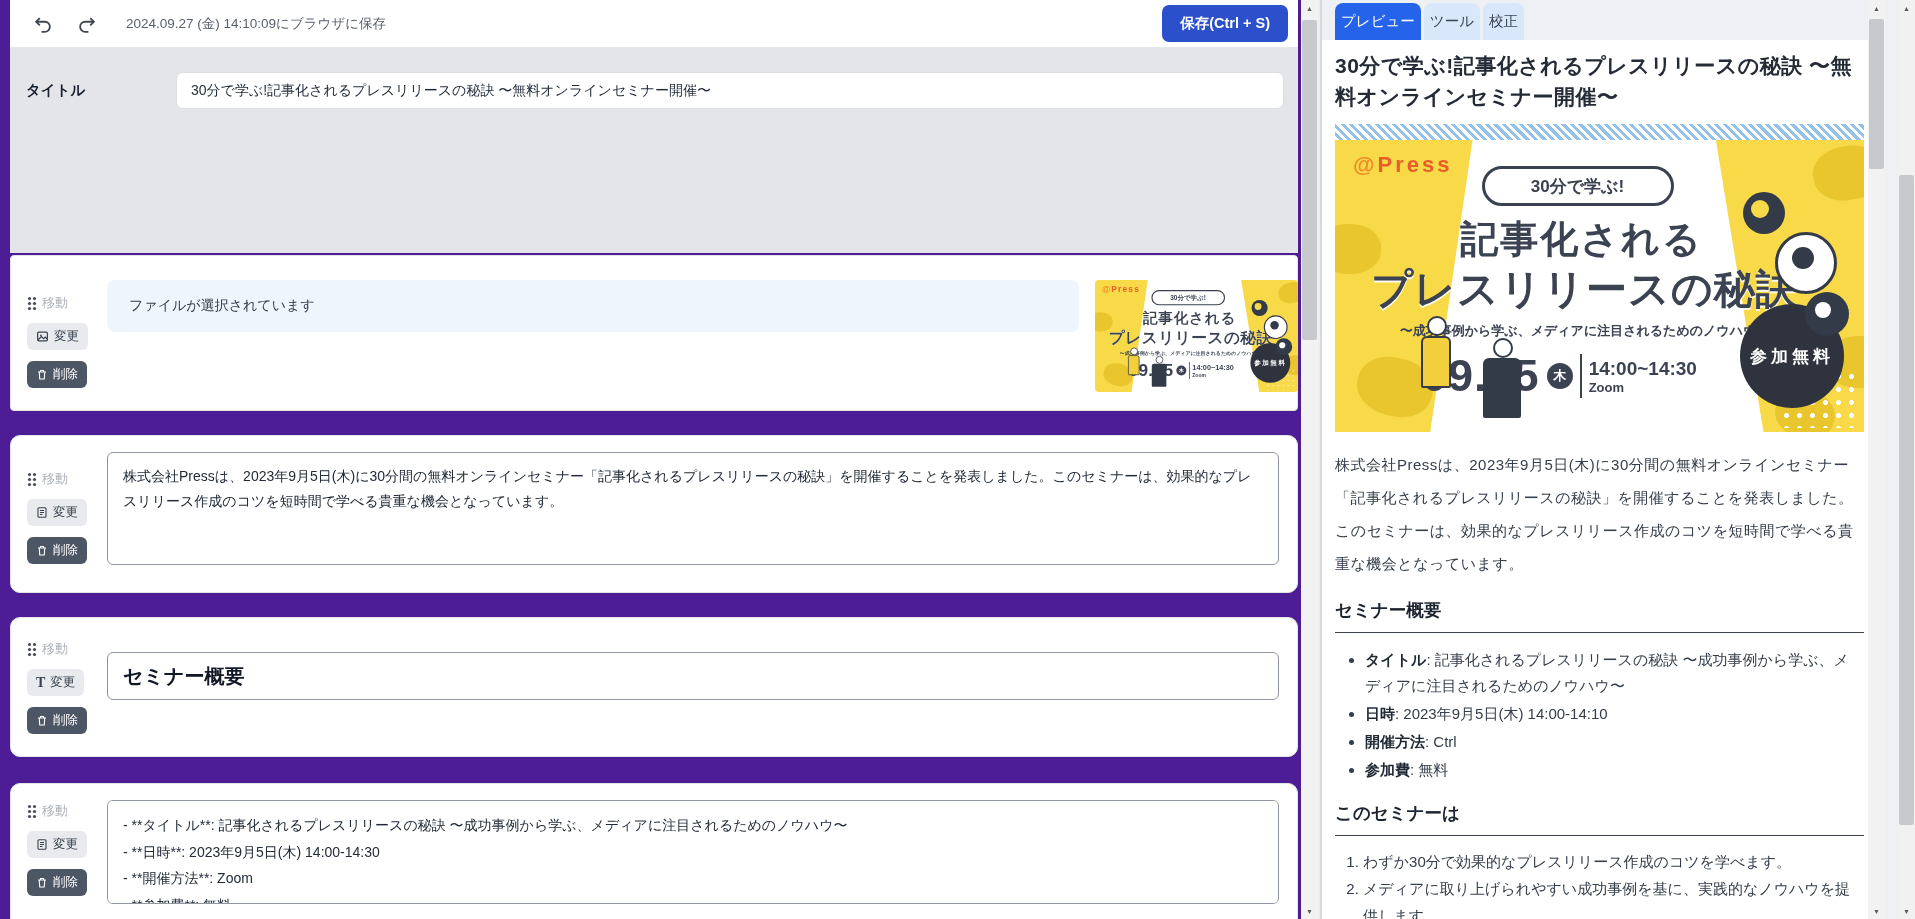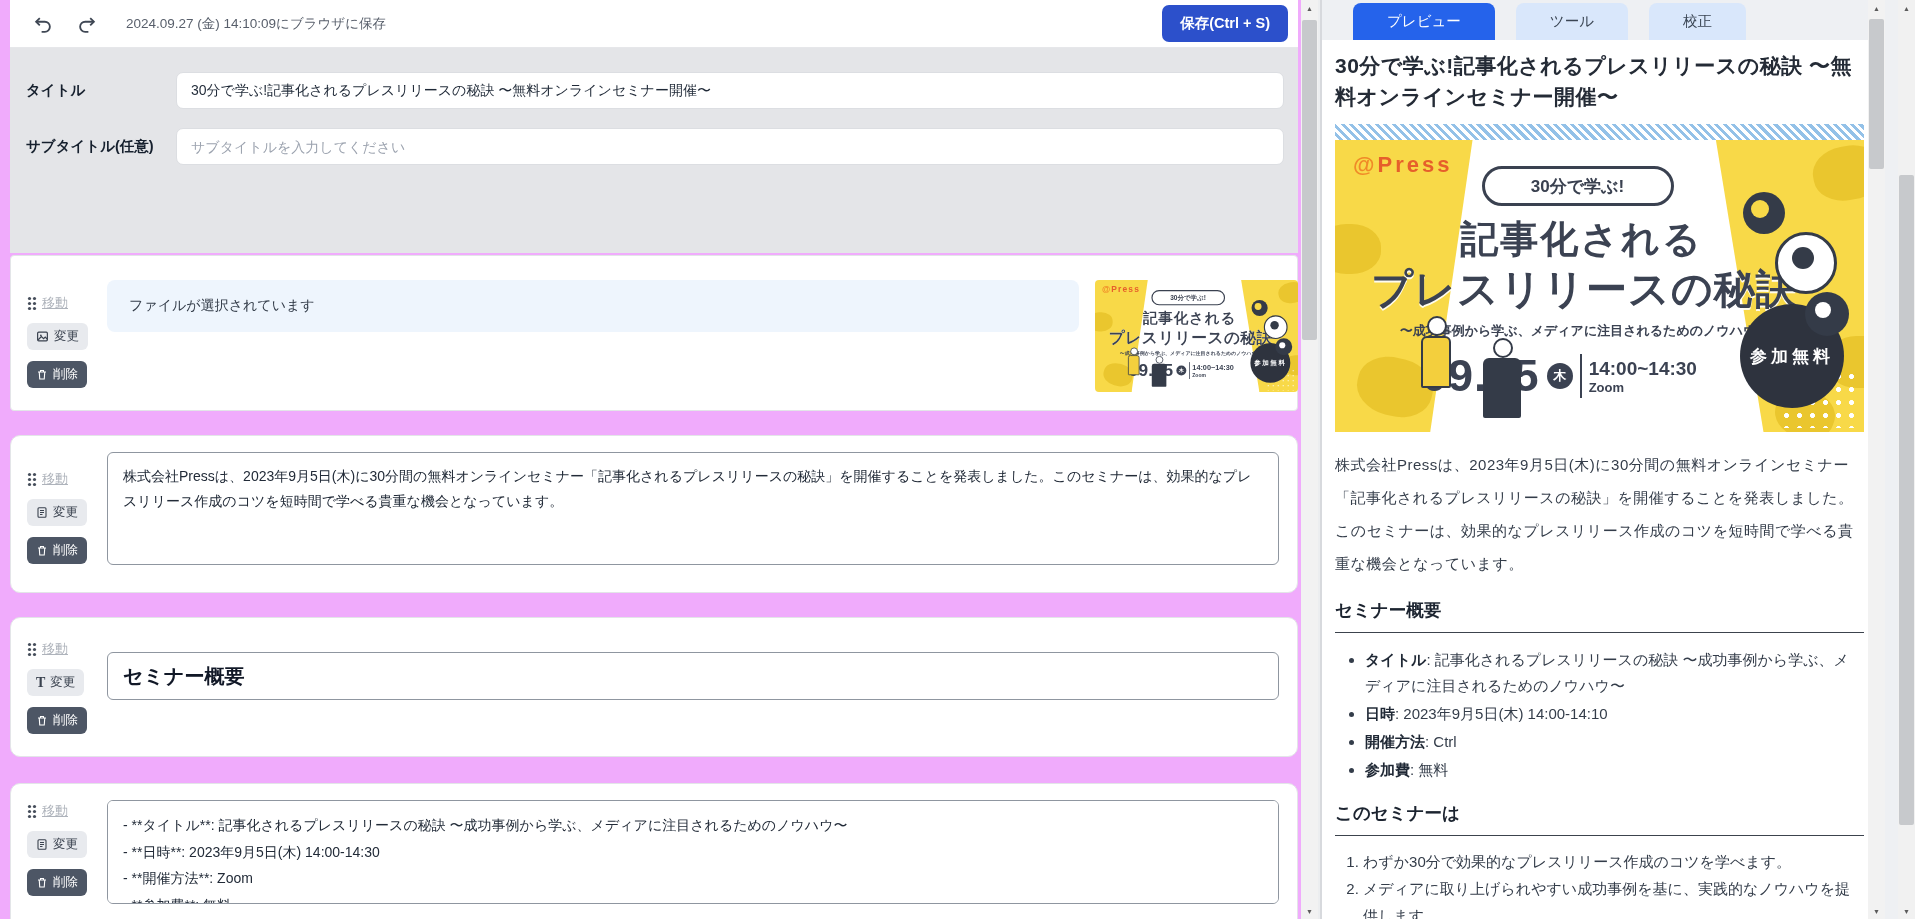--- a/index.html
+++ b/index.html
@@ -1,20 +1,20 @@
 <!DOCTYPE html>
 <html><head>
 <meta charset="utf-8">
 <style>
   * { margin:0; padding:0; box-sizing:border-box; }
   html,body { width:1915px; height:919px; overflow:hidden; background:#eceef0;
               font-family:"Liberation Sans","DejaVu Sans",sans-serif; color:#1f2937; }
 
   
-  .editor-panel { position:absolute; left:0; top:0; width:1318px; height:919px; background:#f0abfc; }
+  .editor-panel { position:absolute; left:0; top:0; width:1318px; height:919px; background:#4c1d95; }
   .editor-inner { position:absolute; left:10px; top:0; width:1288px; }
 
   .toolbar { height:48px; background:#fff; border-bottom:1px solid #e6e7ea; display:flex; align-items:center; }
   .icon-btn { width:26px; height:26px; display:flex; align-items:center; justify-content:center; cursor:pointer; }
   .icon-btn svg { stroke:#3f4754; }
   .toolbar .status { margin-left:26px; font-size:13.5px; color:#585f6b; }
   .save-btn { margin-left:auto; margin-right:10px; background:#2c50cb; color:#fff; border:none; border-radius:7px;
               font-size:14.5px; font-weight:bold; padding:9px 18px; cursor:pointer; }
 
   .meta-form { background:#e4e5e8; padding:24px 8px 0 16px; height:205px; }
@@ -24,21 +24,21 @@
                 color:#1f2937; padding:0 14px; width:1108px; font-family:inherit; }
   .text-input::placeholder { color:#9ca3af; }
   .select-box { width:322px; height:37px; background:#fff; border:1px solid #dcdee2; border-radius:7px;
                 display:flex; align-items:center; padding:0 12px; font-size:14px; cursor:pointer; }
   .select-box .chev { margin-left:auto; color:#9aa0a9; font-size:12px; }
 
   .block-card { background:#fff; border:1px solid #e3e5e8; border-radius:10px; margin-top:24px;
                 display:flex; padding:16px 18px 16px 16px; }
   .block-card.first { margin-top:2px; border-radius:4px; }
   .controls { width:66px; flex:0 0 66px; margin-right:14px; display:flex; flex-direction:column; gap:11px; }
-  .ctl-move { display:flex; align-items:center; gap:5px; color:#aeb3bb; font-size:13px; cursor:grab;text-decoration:underline; }
+  .ctl-move { display:flex; align-items:center; gap:5px; color:#aeb3bb; font-size:13px; cursor:grab; }
   .ctl-btn { display:inline-flex; align-items:center; gap:5px; border:none; border-radius:6px; font-size:12.5px;
              padding:5px 9px; cursor:pointer; width:fit-content; font-family:inherit; }
   .ctl-change { background:#e8eaee; color:#3a424f; }
   .ctl-delete { background:#4d5665; color:#fff; }
   .ctl-btn svg { flex:0 0 auto; }
   .t-glyph { font-weight:bold; font-size:14px; font-family:"Liberation Serif","DejaVu Serif",serif; }
 
   .block-content { flex:1; }
   .imgblock-row { display:flex; }
   .imgblock-left { width:972px; flex:0 0 972px; }
@@ -67,21 +67,21 @@
   .sb-left .thumb { top:20px; height:320px; }
   .sb-inner { left:546px; }
   .sb-inner .thumb { top:19px; height:150px; }
   .sb-outer { right:0; background:#f1f1f1; }
   .sb-outer .thumb { top:175px; height:650px; }
 
   
   .preview-panel { position:absolute; left:1320px; top:0; width:595px; height:919px; background:#eef0f3;
                    border-left:2px solid #d7d9dd; }
   .tabbar { height:40px; display:flex; align-items:flex-end; padding-left:13px; gap:3px; background:#eef0f3; }
-  .tab { border:none; border-radius:8px 8px 0 0; padding:9px 34px; font-size:14.5px; cursor:pointer; font-family:inherit;margin-left:18px; }
+  .tab { border:none; border-radius:8px 8px 0 0; padding:9px 6px; font-size:14.5px; cursor:pointer; font-family:inherit; }
   .tab.active { background:#2563eb; color:#fff; }
   .tab.inactive { background:#d9e7fb; color:#3a4553; }
 
   .preview-body { position:absolute; left:0; top:40px; width:546px; height:879px; background:#fff;
                   overflow:hidden; padding:10px 4px 0 13px; }
   .pv-title { font-size:21px; font-weight:bold; color:#242b36; line-height:31px; letter-spacing:0.5px; }
   .hatch { margin-top:12px; height:16px;
            background:repeating-linear-gradient(45deg,#ffffff 0 3px,#93c1e8 3px 6px); }
   .pv-lead { margin-top:16px; font-size:15px; line-height:33px; color:#343d4a; letter-spacing:0.5px; }
   .pv-h3 { margin-top:18px; font-size:17.5px; font-weight:bold; color:#1c2430; padding-bottom:10px;
@@ -145,24 +145,20 @@
         </svg>
       </div>
       <span class="status">2024.09.27 (金) 14:10:09にブラウザに保存</span>
       <button class="save-btn">保存(Ctrl + S)</button>
     </div>
 
     <div class="meta-form">
       <div class="form-row">
         <span class="flabel">タイトル</span>
         <input class="text-input" value="30分で学ぶ!記事化されるプレスリリースの秘訣 〜無料オンラインセミナー開催〜" style="">
-      </div>
-      <div class="form-row">
-        <span class="flabel">サブタイトル(任意)</span>
-        <input class="text-input" placeholder="サブタイトルを入力してください" style="">
       </div>
     </div>
 
     <div class="block-card first" style="height:156px; padding-top:24px">
       <div class="controls" style="padding-top:14px">
         <div class="ctl-move">
           <svg width="10" height="15" viewBox="0 0 10 15">
             <g fill="#454d5a">
                 <circle cx="2.5" cy="2.5" r="1.6"></circle>
                 <circle cx="7.5" cy="2.5" r="1.6"></circle>

